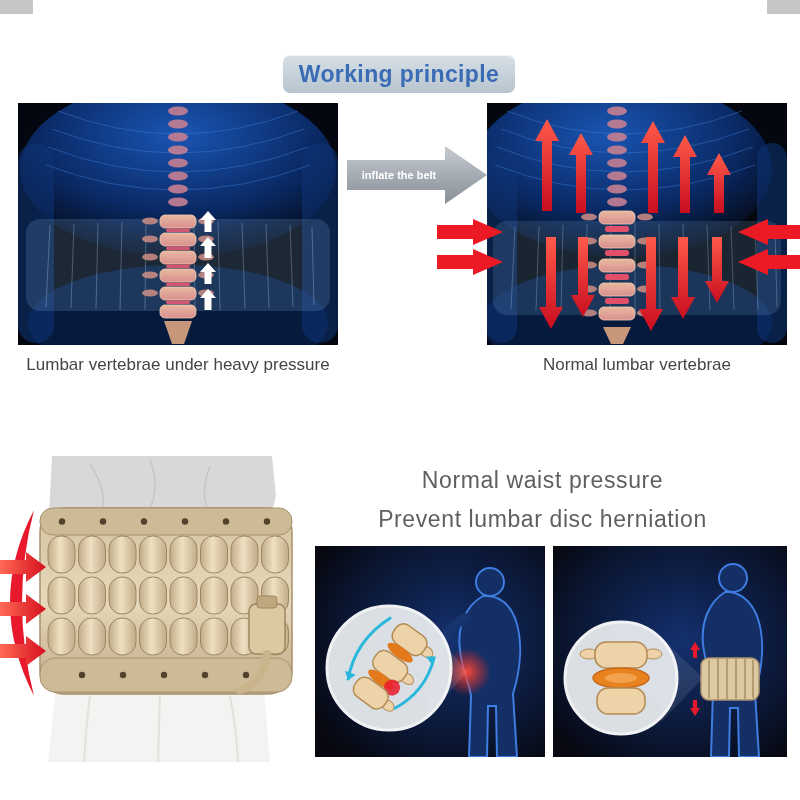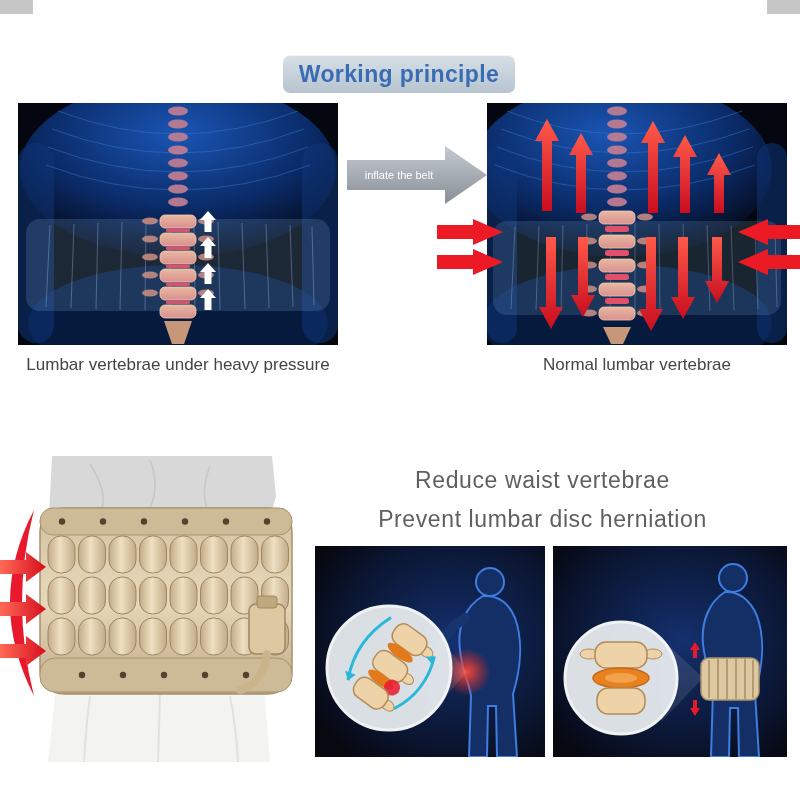--- a/index.html
+++ b/index.html
@@ -13,21 +13,21 @@
     background:linear-gradient(180deg,#d9e0e6 0%, #c3cfd8 60%, #b7c4cf 100%);
     border-radius:7px; display:flex; align-items:center; justify-content:center;
     box-shadow: inset 0 1px 0 rgba(255,255,255,.65);
     margin-top: 28px;
   }
   .banner span { color:#3a6cb5; font-weight:bold; font-size:23px; letter-spacing:.4px; }
   .caption { position:absolute; top:355px; color:#454545; font-size:17px; text-align:center; }
   .benefit { position:absolute; left:310px; width:465px; text-align:center; color:#5f5f5f;
              font-size:23px; letter-spacing:.6px; }
   .inflate-label { position:absolute; left:4px; top:23px; width:96px; height:16px; line-height:16px;
-                   text-align:center; color:#ffffff; font-size:11px; font-weight:normal; }
+                   text-align:center; color:#ffffff; font-size:11px; font-weight:bold; }
   svg { display:block; }
 </style>
 </head>
 <body>
 
 <div class="stage">
 
   <div class="corner-frag" style="left:0;"></div>
   <div class="corner-frag" style="left:767px;"></div>
 
@@ -312,21 +312,21 @@
       </g>
       <path d="M34,54 Q-14,146 34,240 Q10,146 34,54 Z" fill="#e8192c"></path>
       <g fill="url(#redArrowG)">
         <polygon points="0,104 26,104 26,96 46,111 26,126 26,118 0,118"></polygon>
         <polygon points="0,146 26,146 26,138 46,153 26,168 26,160 0,160"></polygon>
         <polygon points="0,188 26,188 26,180 46,195 26,210 26,202 0,202"></polygon>
       </g>
     </svg>
   </div>
 
-  <div class="benefit" style="top:467px;">Reduce waist vertebrae</div>
+  <div class="benefit" style="top:467px;">Normal waist pressure</div>
   <div class="benefit" style="top:506px;">Prevent lumbar disc herniation</div>
 
   <div class="abs" style="left:315px; top:546px; width:230px; height:211px;">
     <svg width="230" height="211" viewBox="0 0 230 211">
       <defs>
         <radialGradient id="navy1" cx="60%" cy="45%" r="70%">
           <stop offset="0%" stop-color="#14306e"></stop>
           <stop offset="70%" stop-color="#0a1530"></stop>
           <stop offset="100%" stop-color="#070810"></stop>
         </radialGradient>

